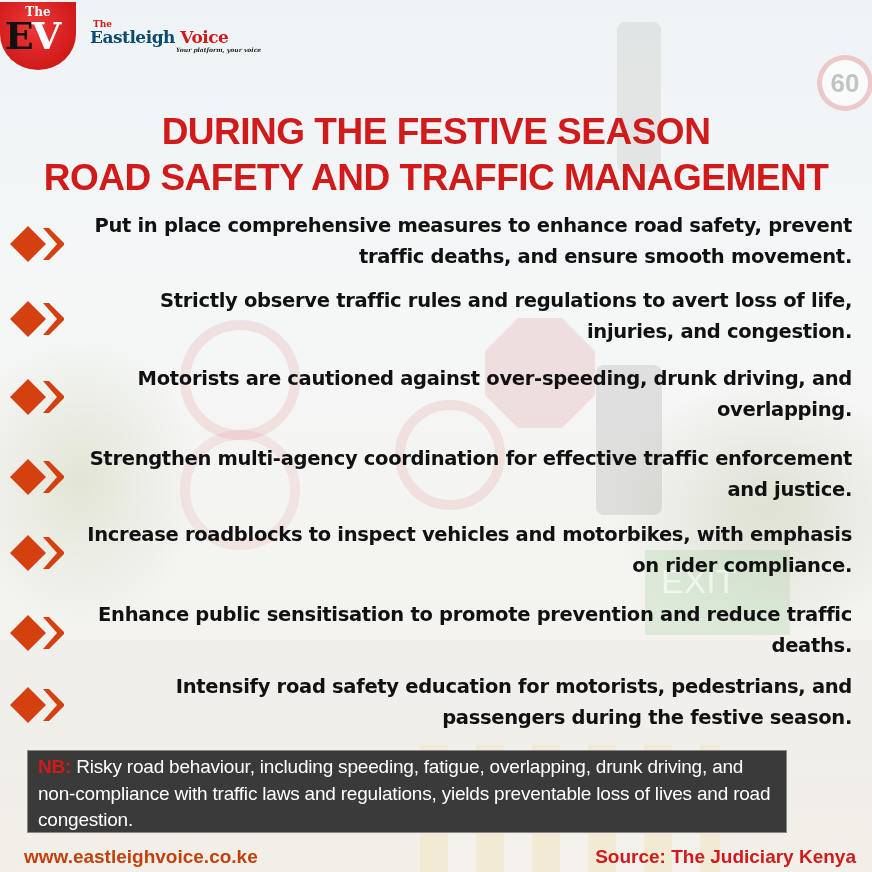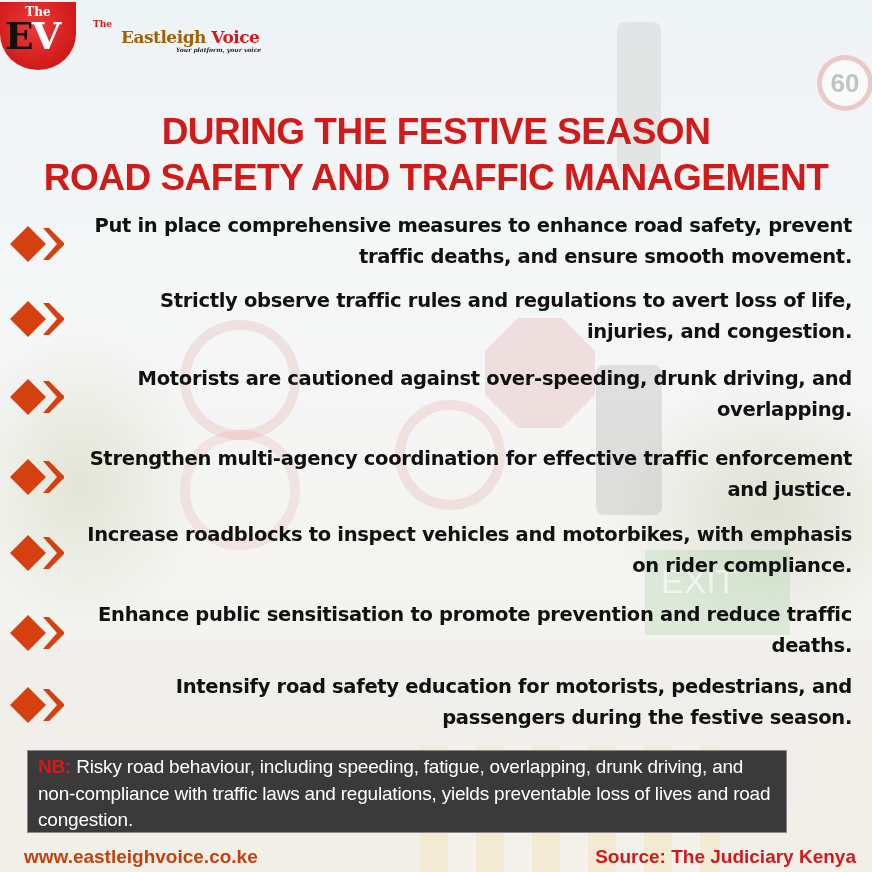--- a/index.html
+++ b/index.html
@@ -51,21 +51,21 @@
     position: relative; }
   .logo-circle .the { position: absolute; top: 3px; left: 0; right: 0; text-align: center;
     color: #fff; font: bold 12px "DejaVu Serif", serif; }
   .logo-circle .ev { position: absolute; top: 14px; left: 0; right: 12px; text-align: center;
     font: bold 38px "DejaVu Serif", serif; line-height: 40px; letter-spacing: -2px; }
   .logo-circle .ev .e { color: #111; }
   .logo-circle .ev .v { color: #fff; }
   .brand { margin-top: 2px; position: relative; width: 160px; height: 34px; }
   .brand .the2 { position: absolute; left: 17px; top: 0; color: #d11a1a; font: bold 9px "DejaVu Serif", serif; }
   .brand .name { position: absolute; left: 14px; top: 8px; font: bold 17px "DejaVu Serif", serif; letter-spacing: -0.5px; white-space: nowrap; }
-  .brand .name .east { color: #a16207; margin-left: 31px; }
+  .brand .name .east { color: #0c4a6e; }
   .brand .name .voice { color: #d11a1a; }
   .brand .tag { position: absolute; left: 100px; top: 27px; font: italic bold 6px "DejaVu Serif", serif; color: #222; white-space: nowrap; }
 
   
   .title { position: absolute; left: 0; right: 0; top: 109px; text-align: center;
     color: #d11a1a; font-family: "Liberation Sans", sans-serif; font-weight: bold;
     font-size: 37px; line-height: 46px; letter-spacing: -0.5px; }
 
   
   .bullets { position: absolute; left: 0; top: 205px; width: 872px; }

